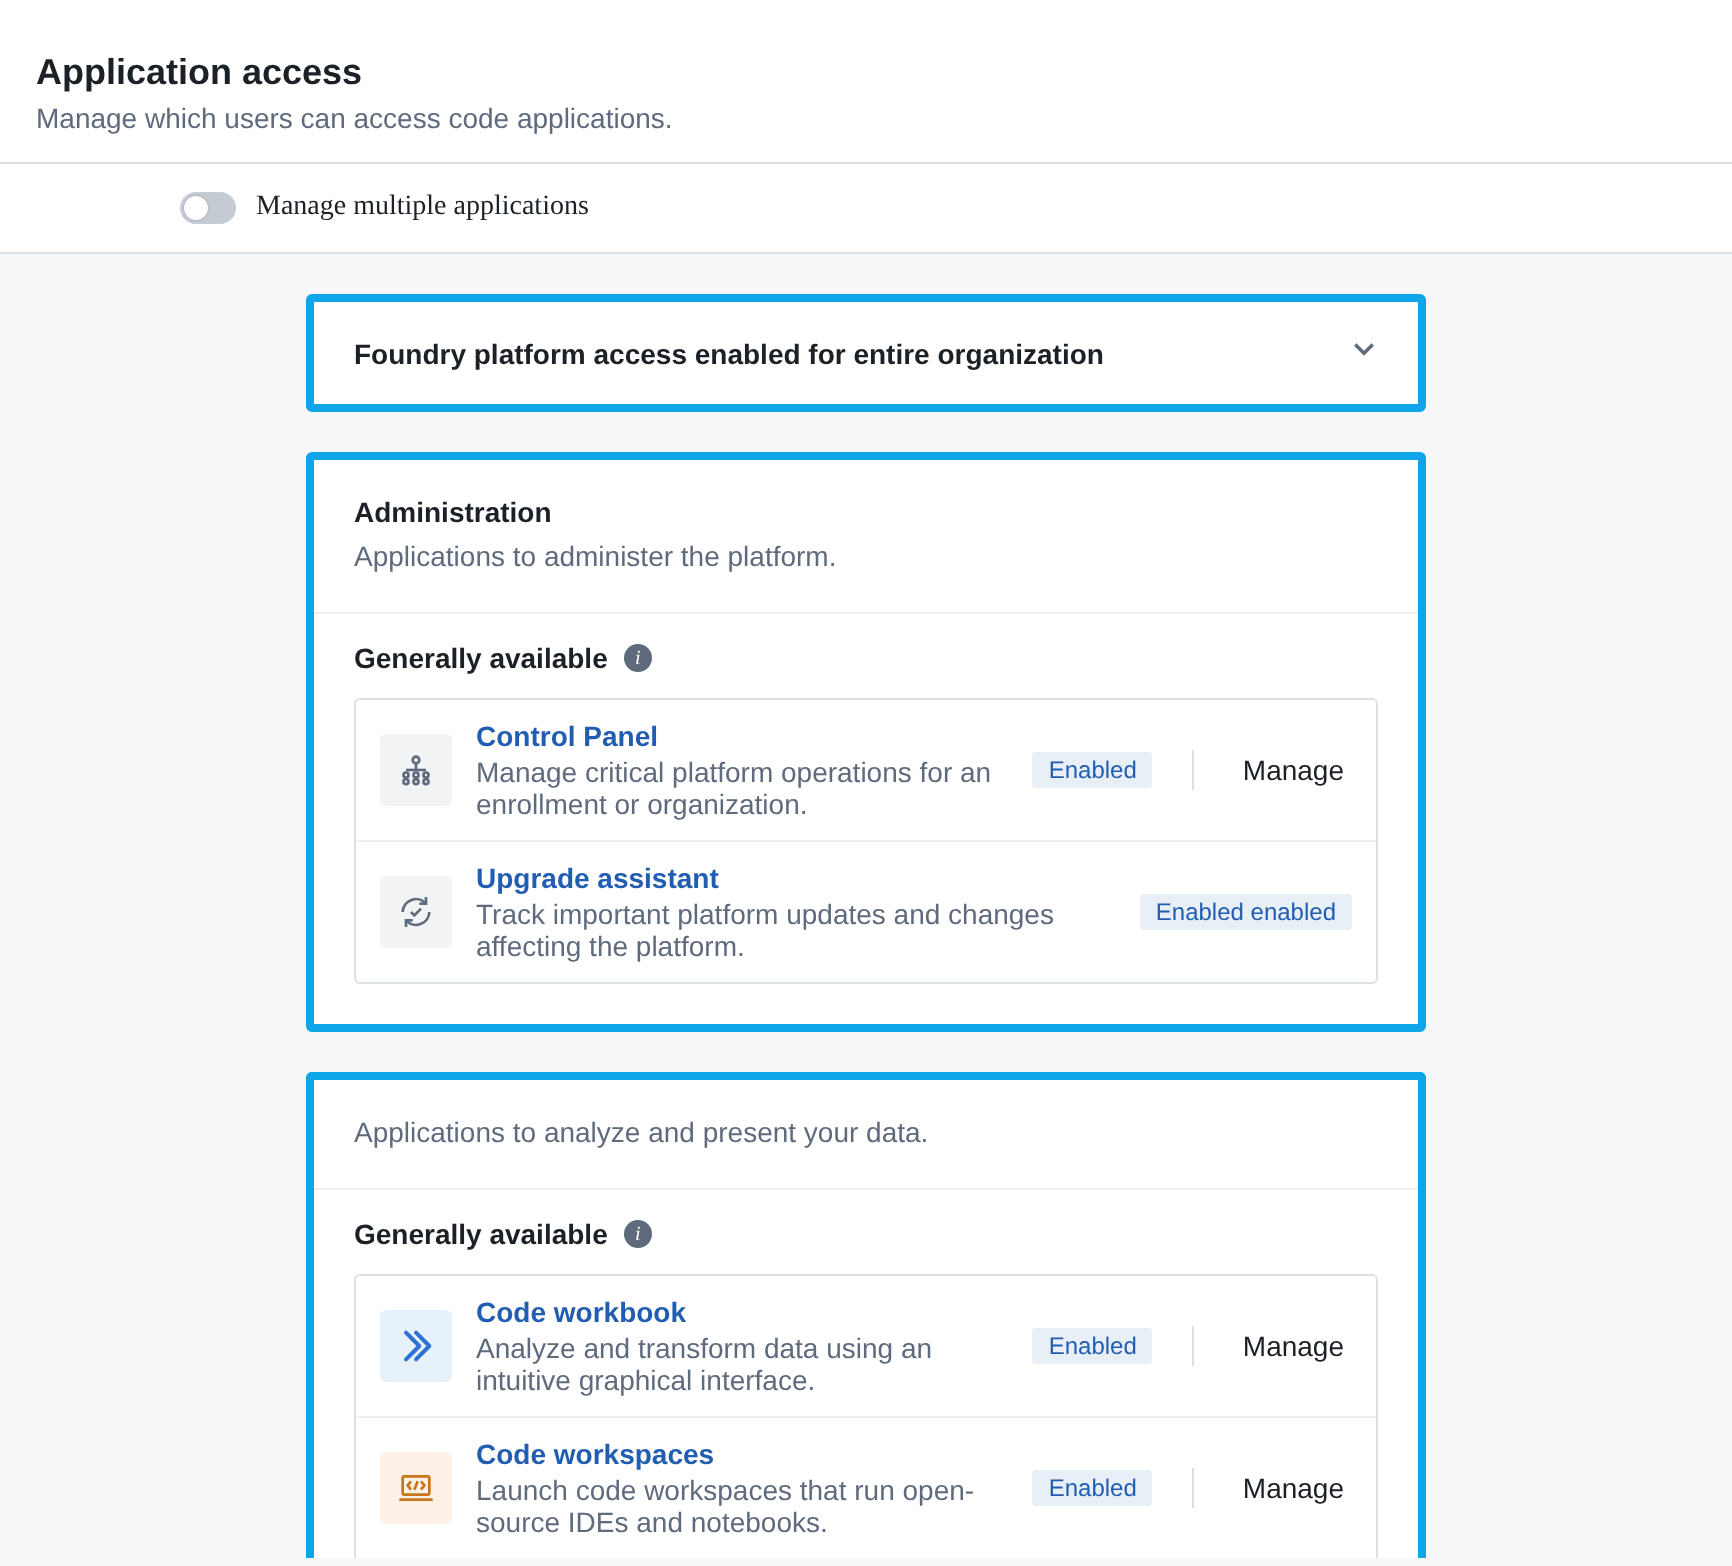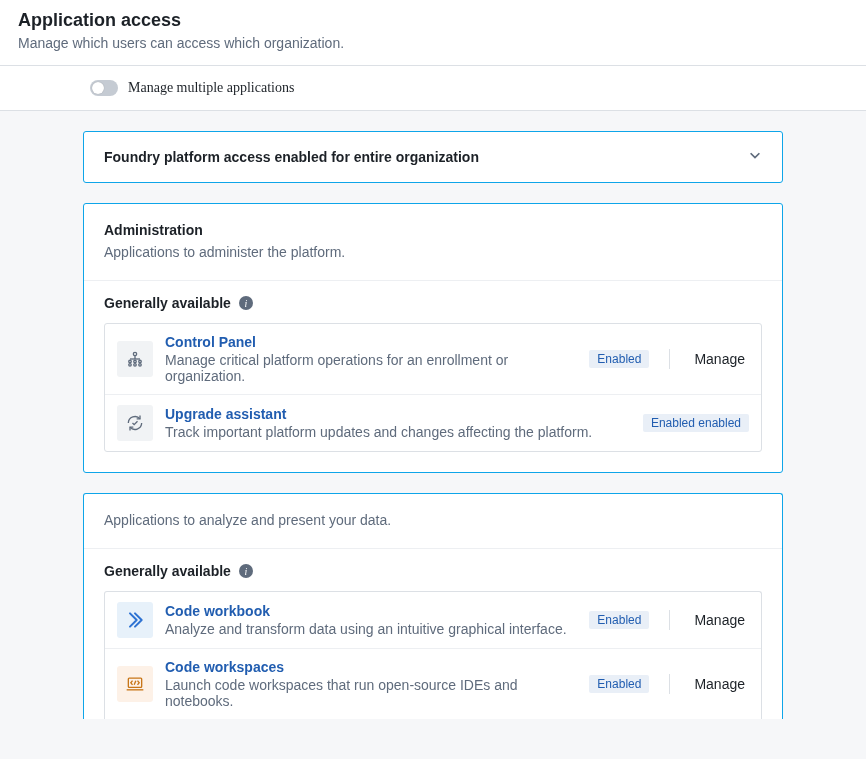--- a/index.html
+++ b/index.html
@@ -3,21 +3,21 @@
   <meta charset="utf-8">
   <style>
     * { margin: 0; padding: 0; box-sizing: border-box; }
     body {
       font-family: -apple-system, BlinkMacSystemFont, "Segoe UI", Helvetica, Arial, sans-serif;
       color: #1C2127;
       background: #fff;
       width: 866px;
     }
     .header {
-      padding: 10px 18px 14px 18px;
+      padding: 26px 18px 14px 18px;
       border-bottom: 1px solid #DCE0E5;
     }
     .header h1 {
       font-size: 18px;
       font-weight: 700;
       margin-bottom: 4px;
     }
     .header-sub {
       font-size: 14px;
       color: #5F6B7C;
@@ -48,24 +48,24 @@
       background: #fff;
       box-shadow: 0 0 1px rgba(0,0,0,0.3);
     }
     .toggle-label { font-size: 14px; color: #1C2127; }
     .content-area {
       background: #F6F7F9;
       padding: 20px 0 40px 0;
       min-height: 640px;
     }
     .card {
-      width: 700px;
+      width: 560px;
       margin: 0 auto 20px;
       background: #fff;
-      border: 1px solid #0ea5e9;
+      border: 4px solid #0ea5e9;
       border-radius: 3px;
     }
     .banner {
       display: flex;
       align-items: center;
       justify-content: space-between;
       padding: 16px 20px;
       cursor: pointer;
     }
     .banner-text { font-size: 14px; font-weight: 700; }
@@ -131,21 +131,21 @@
     }
     .icon-gray { background: #F1F3F5; }
     .icon-blue { background: #E7F1FA; }
     .icon-orange { background: #FDF1E7; }
   </style>
 </head>
 <body>
 
 <div class="header">
   <h1>Application access</h1>
-  <div class="header-sub">Manage which users can access which organization.</div>
+  <div class="header-sub">Manage which users can access code applications.</div>
 </div>
 
 <div class="toggle-row">
   <div class="toggle"></div>
   <div class="toggle-label">Manage multiple applications</div>
 </div>
 
 <div class="content-area">
 
   <div class="card">

